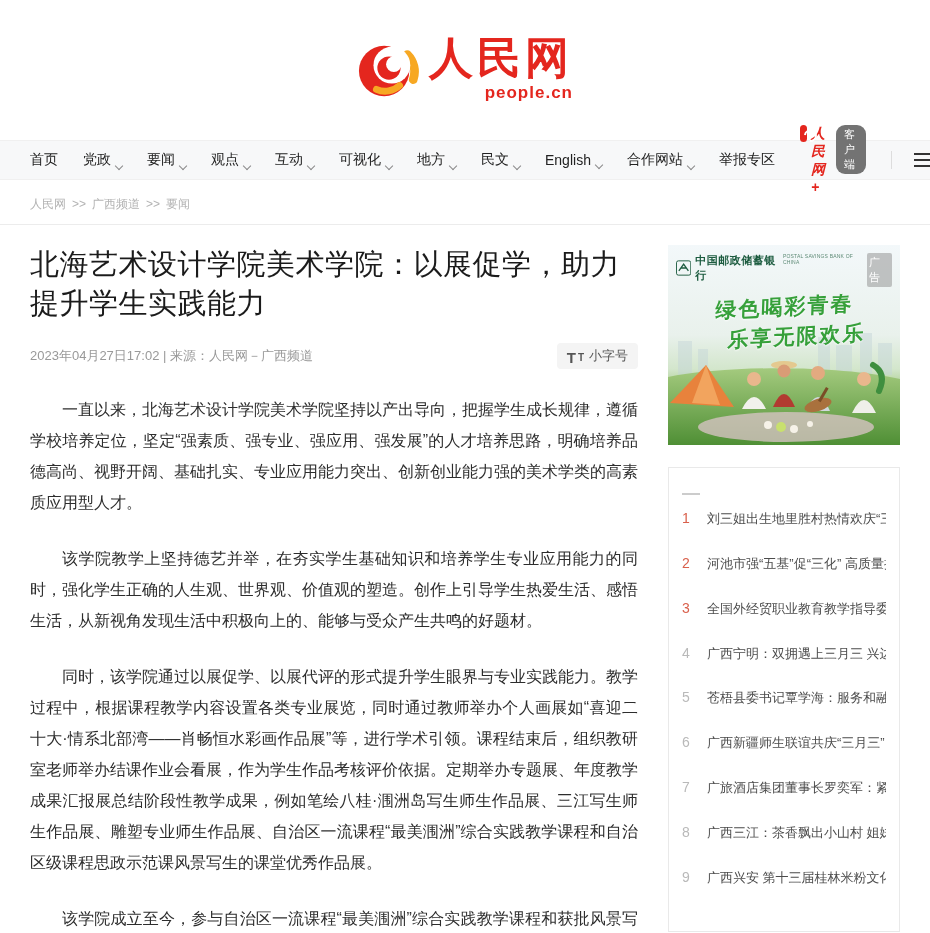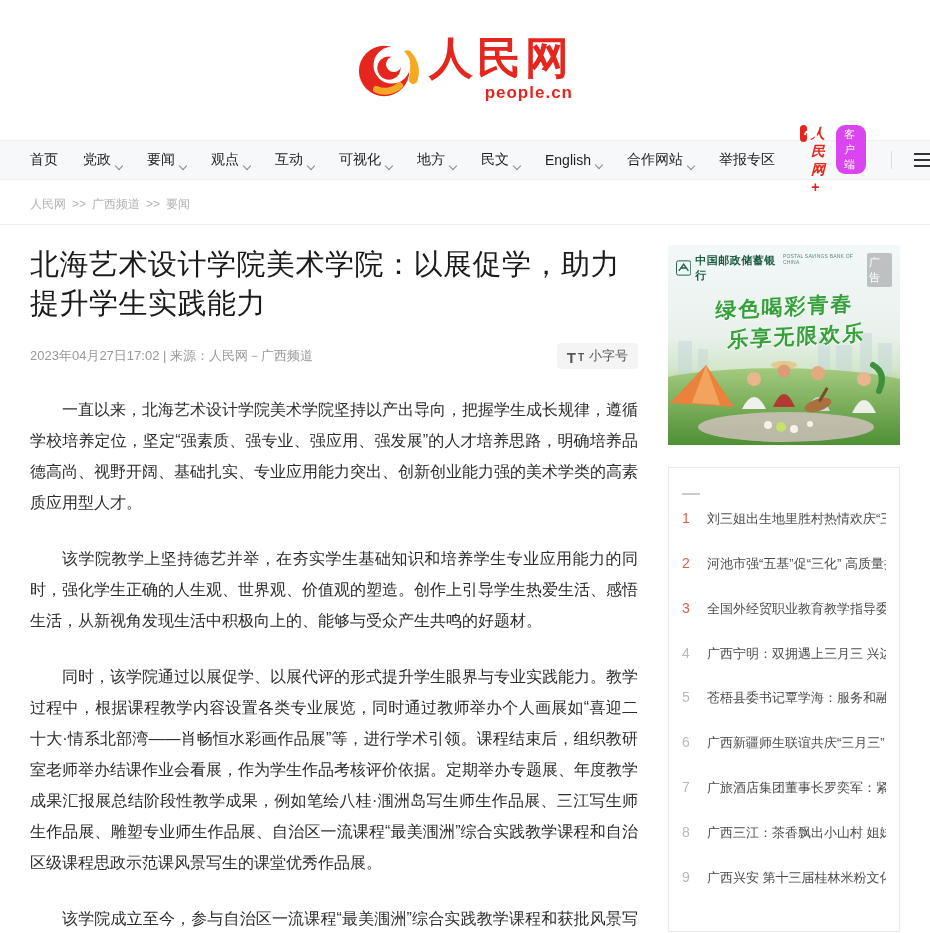--- a/index.html
+++ b/index.html
@@ -20,21 +20,21 @@
   .navbar { background:#f7f8f9; border-top:1px solid #f0f0f0; border-bottom:1px solid #f0f0f0;
             height:40px; display:flex; align-items:center; padding:0 30px; gap:25px; }
   .nav-item { display:flex; align-items:flex-end; gap:5px; font-size:14px; color:#222; cursor:pointer; white-space:nowrap; }
   .chev { width:6px; height:6px; border-right:1px solid #8a8a8a; border-bottom:1px solid #8a8a8a;
           transform:rotate(45deg); margin-top:-4px; }
   .app-badge { display:flex; align-items:flex-start; gap:4px; cursor:pointer; }
   .app-badge .mark { width:17px; height:17px; background:#e4261e; border-radius:4px; position:relative; }
   .app-badge .mark::after { content:""; position:absolute; left:4px; top:4px; width:9px; height:9px;
           border:2px solid #fff; border-radius:50%; border-left-color:transparent; transform:rotate(-40deg); }
   .app-badge .brand { color:#e4261e; font-weight:bold; font-style:italic; font-size:14px; }
-  .app-badge .pill { background:#d946ef; color:#fff; font-size:11px; border-radius:9px; padding:2px 8px; }
+  .app-badge .pill { background:#737373; color:#fff; font-size:11px; border-radius:9px; padding:2px 8px; }
   .nav-right { margin-left:auto; display:flex; align-items:center; gap:22px; }
   .vdiv { width:1px; height:18px; background:#ddd; }
   .hamburger { display:flex; flex-direction:column; gap:4px; cursor:pointer; }
   .hamburger i { width:20px; height:2px; background:#333; display:block; }
   
   .crumb-row { padding:16px 30px 11px; font-size:12px; color:#b3b3b3; border-bottom:1px solid #ececec; }
   .crumb-row span { cursor:pointer; }
   .crumb-sep { margin:0 6px; cursor:default !important; }
   
   .main { display:flex; gap:30px; padding:20px 30px 0; }

